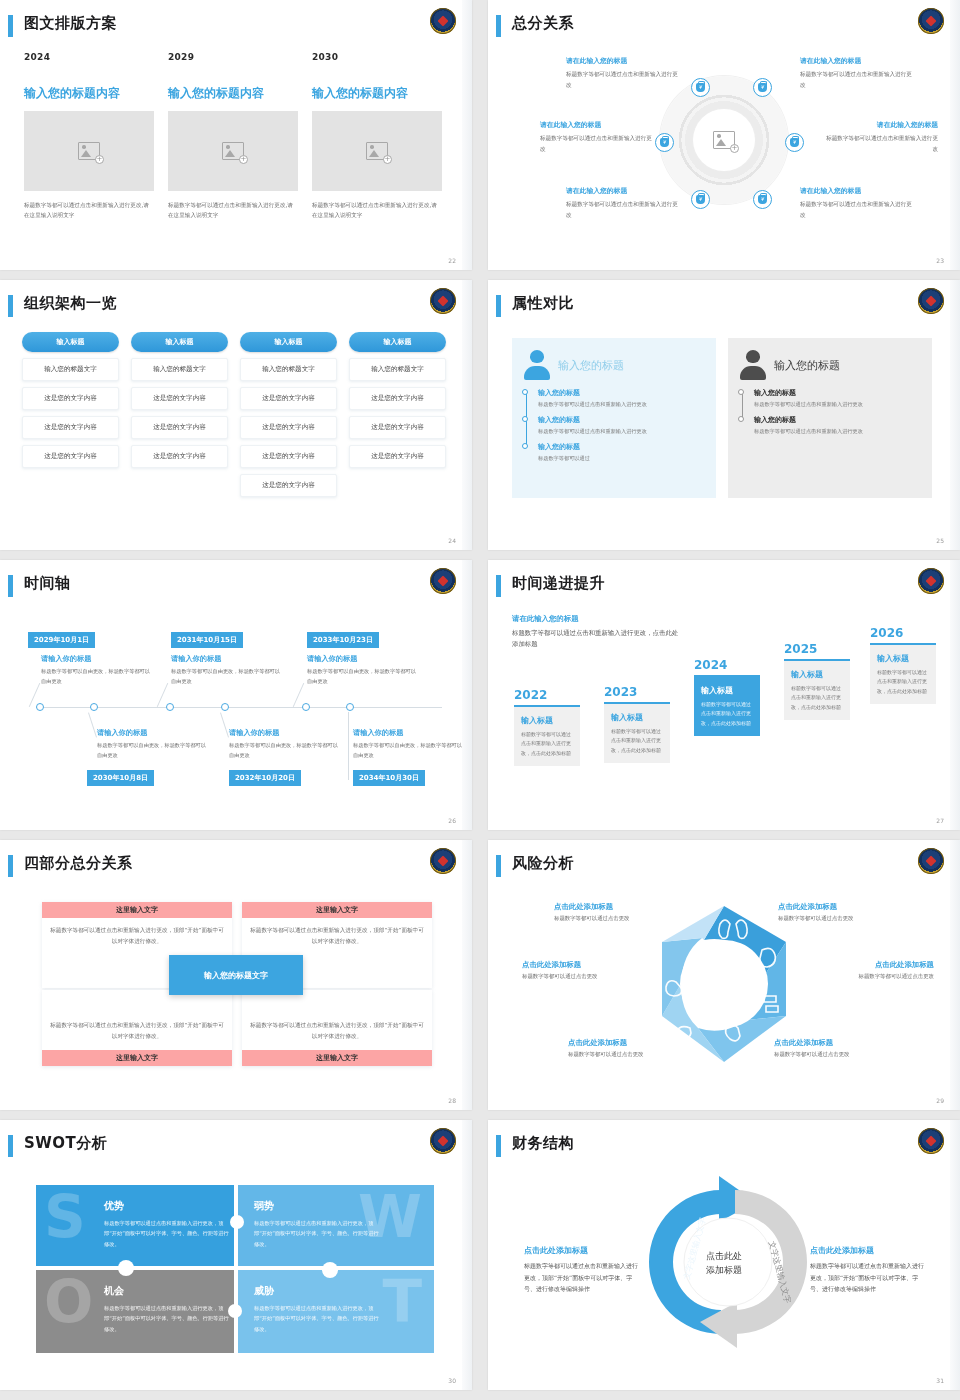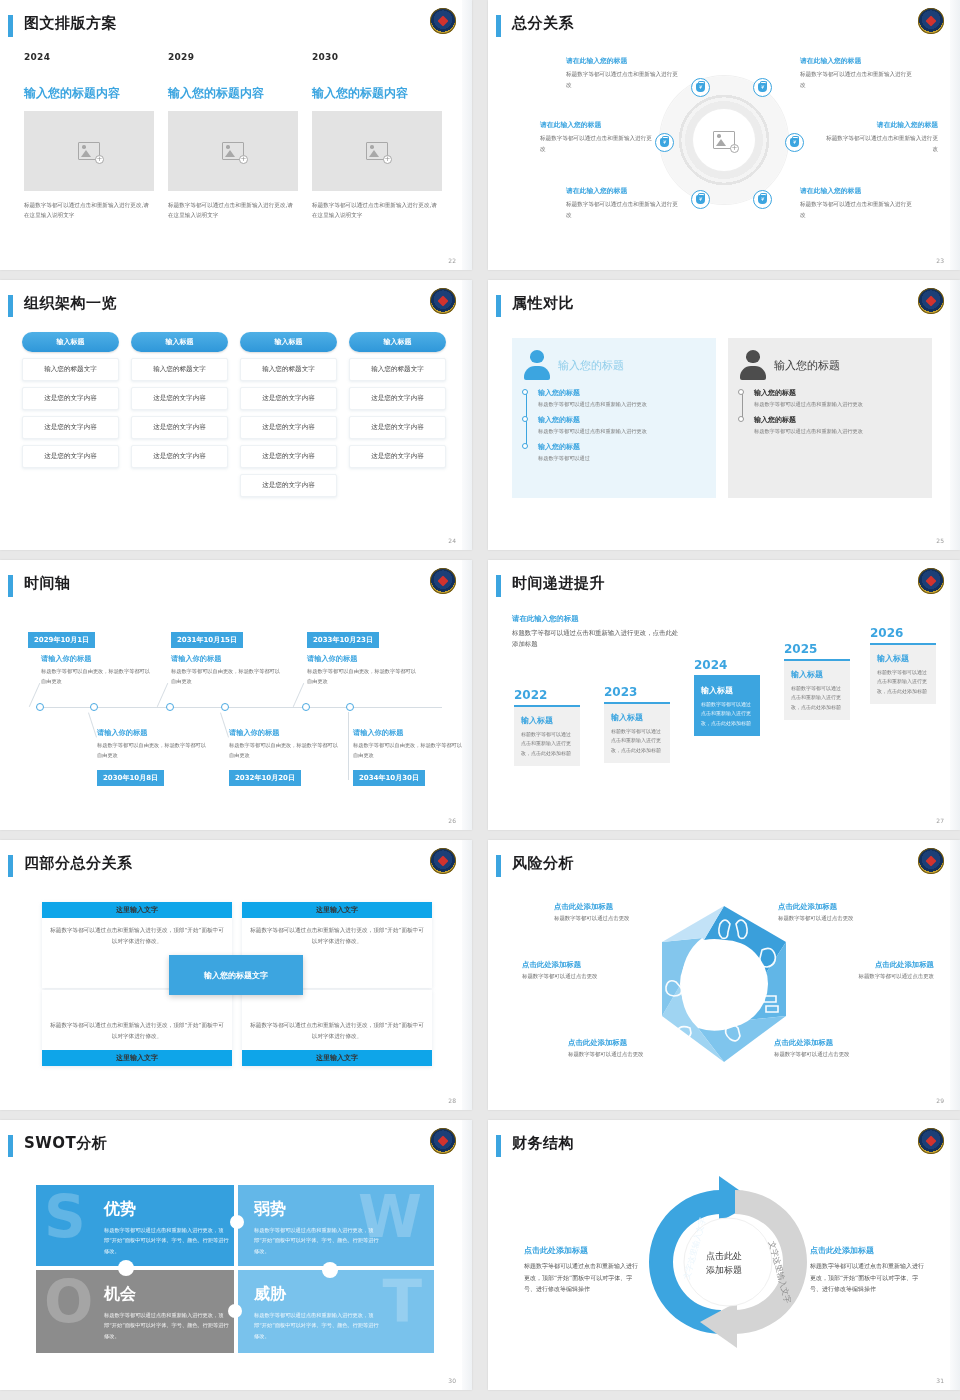--- a/index.html
+++ b/index.html
@@ -139,35 +139,35 @@
   .step .yr { font-size:12px; font-weight:bold; color:#3ca5e0; margin-bottom:3px; }
   .step .bx { padding:8px 7px; border-top:2px solid #3ca5e0; }
   .step .bx.g { background:#f0f0f0; }
   .step .bx.b { background:#3ca5e0; border-top-color:#3ca5e0; }
   .step .bt { font-size:8px; font-weight:bold; color:#3ca5e0; }
   .step .bx.b .bt { color:#fff; }
   .step .bd { font-size:5px; color:#7a7a7a; line-height:1.85; margin-top:4px; }
   .step .bx.b .bd { color:#e6f3fb; }
   
   .s28-cell { position:absolute; background:#fff; box-shadow:0 1px 4px rgba(140,160,180,.22); }
-  .s28-bar { position:absolute; background:#0ea5e9; font-size:7px; font-weight:bold; color:#333;
+  .s28-bar { position:absolute; background:#fca5a5; font-size:7px; font-weight:bold; color:#333;
      display:flex; align-items:center; justify-content:center; }
   .s28-txt { position:absolute; font-size:5.6px; color:#6b6b6b; line-height:1.9; text-align:center; }
   .s28-core { position:absolute; left:50%; top:50%; transform:translate(-50%,-50%);
      width:134px; height:40px; background:#3ca5e0; color:#fff; font-size:8px; font-weight:bold;
      display:flex;align-items:center;justify-content:center; box-shadow:0 2px 6px rgba(0,0,0,.2); }
   
   .s29-lab { position:absolute; width:130px; }
   .s29-lab .t { font-size:7.4px; font-weight:bold; color:#3ca5e0; }
   .s29-lab .d { font-size:5.4px; color:#6b6b6b; margin-top:3px; }
   .s29-lab.r { text-align:right; }
   
   .sw { position:absolute; padding:14px 16px; }
   .sw .big { position:absolute; font-size:58px; font-weight:bold; color:rgba(255,255,255,.22); top:-2px; }
-  .sw .h { font-size:16px; font-weight:bold; color:#fff; position:relative; }
+  .sw .h { font-size:10px; font-weight:bold; color:#fff; position:relative; }
   .sw .d { font-size:5.2px; color:rgba(255,255,255,.92); line-height:2; margin-top:5px; position:relative; }
   
   .s31-lab { position:absolute; width:118px; }
   .s31-lab .t { font-size:8px; font-weight:bold; color:#3ca5e0; }
   .s31-lab .d { font-size:6px; color:#555; line-height:1.95; margin-top:4px; }
   .s31-core { position:absolute; left:50%; top:50%; transform:translate(-50%,-50%); text-align:center;
       font-size:9px; color:#3a3a3a; line-height:1.5; }
 </style>
 </head>
 <body>
@@ -432,21 +432,21 @@
     </div>
     <div class="evt" style="left:229px; top:168px;">
       <div class="t">请输入你的标题</div>
       <div class="d">标题数字等都可以自由更改，标题数字等都可以自由更改</div>
     </div>
     <div class="evt" style="left:353px; top:168px;">
       <div class="t">请输入你的标题</div>
       <div class="d">标题数字等都可以自由更改，标题数字等都可以自由更改</div>
     </div>
 
-    <div class="chip" style="left:97px; top:210px;text-align:right;">2030年10月8日</div>
+    <div class="chip" style="left:87px; top:210px;text-align:right;">2030年10月8日</div>
     <div class="chip" style="left:229px; top:210px;">2032年10月20日</div>
     <div class="chip" style="left:353px; top:210px;">2034年10月30日</div>
 
     <div class="pnum">26</div>
     <div class="edge-r"></div>
   </div>
 
   <div class="slide">
     <div class="tbar"></div>
     <div class="stitle">时间递进提升</div>

